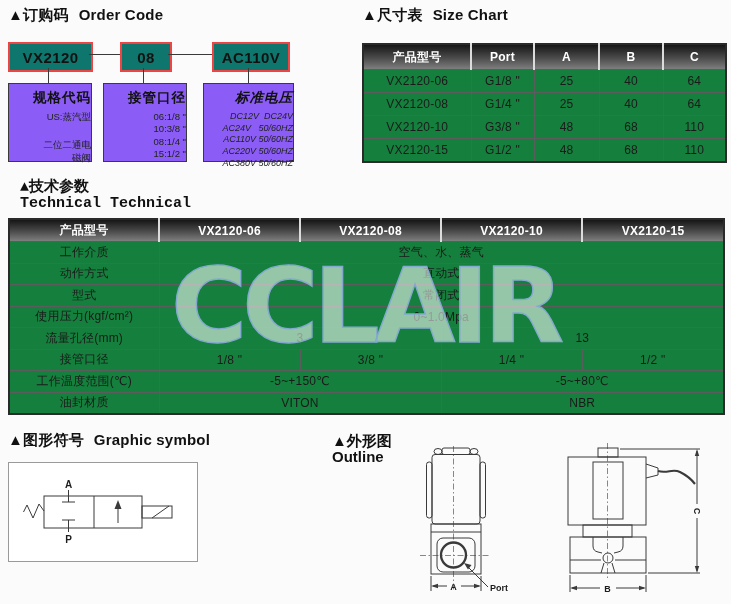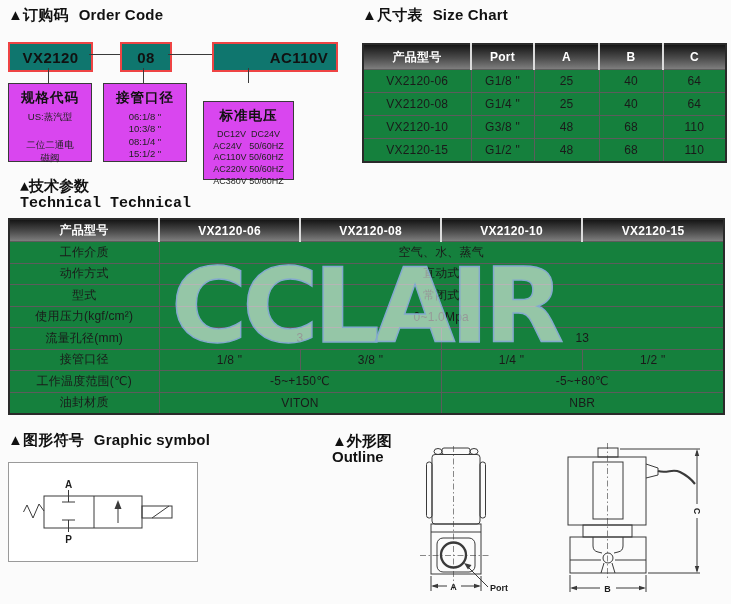--- a/index.html
+++ b/index.html
@@ -12,21 +12,21 @@
   .sec-title{font-size:15px;font-weight:bold;white-space:nowrap;letter-spacing:.2px;}
   .sec-title .en{margin-left:10px;}
   .sec-title-2l{font-size:15px;font-weight:bold;line-height:16px;white-space:nowrap;}
 
   
   .code-box{
     border:2px solid #ef4444;background:#0f766e;display:flex;
     align-items:center;justify-content:center;
     font-weight:bold;font-size:15px;letter-spacing:.4px;
   }
-  .detail-box{border:1.5px solid #3a3a3a;background:#d946ef;text-align:center;}
+  .detail-box{border:1.5px solid #3a3a3a;background:#8b5cf6;text-align:right;}
   .detail-box .bt{font-weight:bold;font-size:13.5px;margin-top:5px;letter-spacing:1px;}
   .detail-box .bl{font-size:9.5px;line-height:1.3;margin-top:4px;color:#222;white-space:pre;}
   .conn{background:#3a3a3a;}
 
   
   table{border-collapse:collapse;table-layout:fixed;background:#15803d;}
   .dtable{border:2px solid #2a2a2a;}
   .dtable th{
     background:linear-gradient(180deg,#161616 0%,#4c4c4c 55%,#7e7e7e 100%);
     color:#fff;font-size:12px;font-weight:bold;padding:0;letter-spacing:.3px;
@@ -58,21 +58,21 @@
 <body>
 
 <div class="canvas">
 
   <div class="abs sec-title" style="left:8px;top:6px;">
     <span>▲订购码</span><span class="en">Order Code</span>
   </div>
 
   <div class="abs code-box" style="left:8px;top:42px;width:81px;height:26px;">VX2120</div>
   <div class="abs code-box" style="left:120px;top:42px;width:48px;height:26px;">08</div>
-  <div class="abs code-box" style="left:212px;top:42px;width:74px;height:26px;padding-left:48px;">AC110V</div>
+  <div class="abs code-box" style="left:212px;top:42px;width:74px;height:26px;">AC110V</div>
 
   <div class="abs conn" style="left:89px;top:54px;width:31px;height:1px;"></div>
   <div class="abs conn" style="left:168px;top:54px;width:44px;height:1px;"></div>
   <div class="abs conn" style="left:48px;top:68px;width:1px;height:15px;"></div>
   <div class="abs conn" style="left:143px;top:68px;width:1px;height:15px;"></div>
   <div class="abs conn" style="left:248px;top:68px;width:1px;height:15px;"></div>
 
   <div class="abs detail-box" style="left:8px;top:83px;width:82px;height:77px;">
     <div class="bt">规格代码</div>
     <div class="bl">US:蒸汽型</div>
@@ -81,21 +81,21 @@
   </div>
 
   <div class="abs detail-box" style="left:103px;top:83px;width:82px;height:77px;">
     <div class="bt">接管口径</div>
     <div class="bl">06:1/8 "</div>
     <div class="bl" style="margin-top:0;">10:3/8 "</div>
     <div class="bl" style="margin-top:0;">08:1/4 "</div>
     <div class="bl" style="margin-top:0;">15:1/2 "</div>
   </div>
 
-  <div class="abs detail-box" style="left:203px;top:101px;width:89px;height:77px;">
+  <div class="abs detail-box" style="left:203px;top:83px;width:89px;height:77px;font-style:italic;">
     <div class="bt">标准电压</div>
     <div class="bl" style="font-size:9px;">DC12V  DC24V</div>
     <div class="bl" style="margin-top:0;font-size:9px;">AC24V   50/60HZ</div>
     <div class="bl" style="margin-top:0;font-size:9px;">AC110V 50/60HZ</div>
     <div class="bl" style="margin-top:0;font-size:9px;">AC220V 50/60HZ</div>
     <div class="bl" style="margin-top:0;font-size:9px;">AC380V 50/60HZ</div>
   </div>
 
   <div class="abs sec-title" style="left:362px;top:6px;">
     <span>▲尺寸表</span><span class="en">Size Chart</span>

